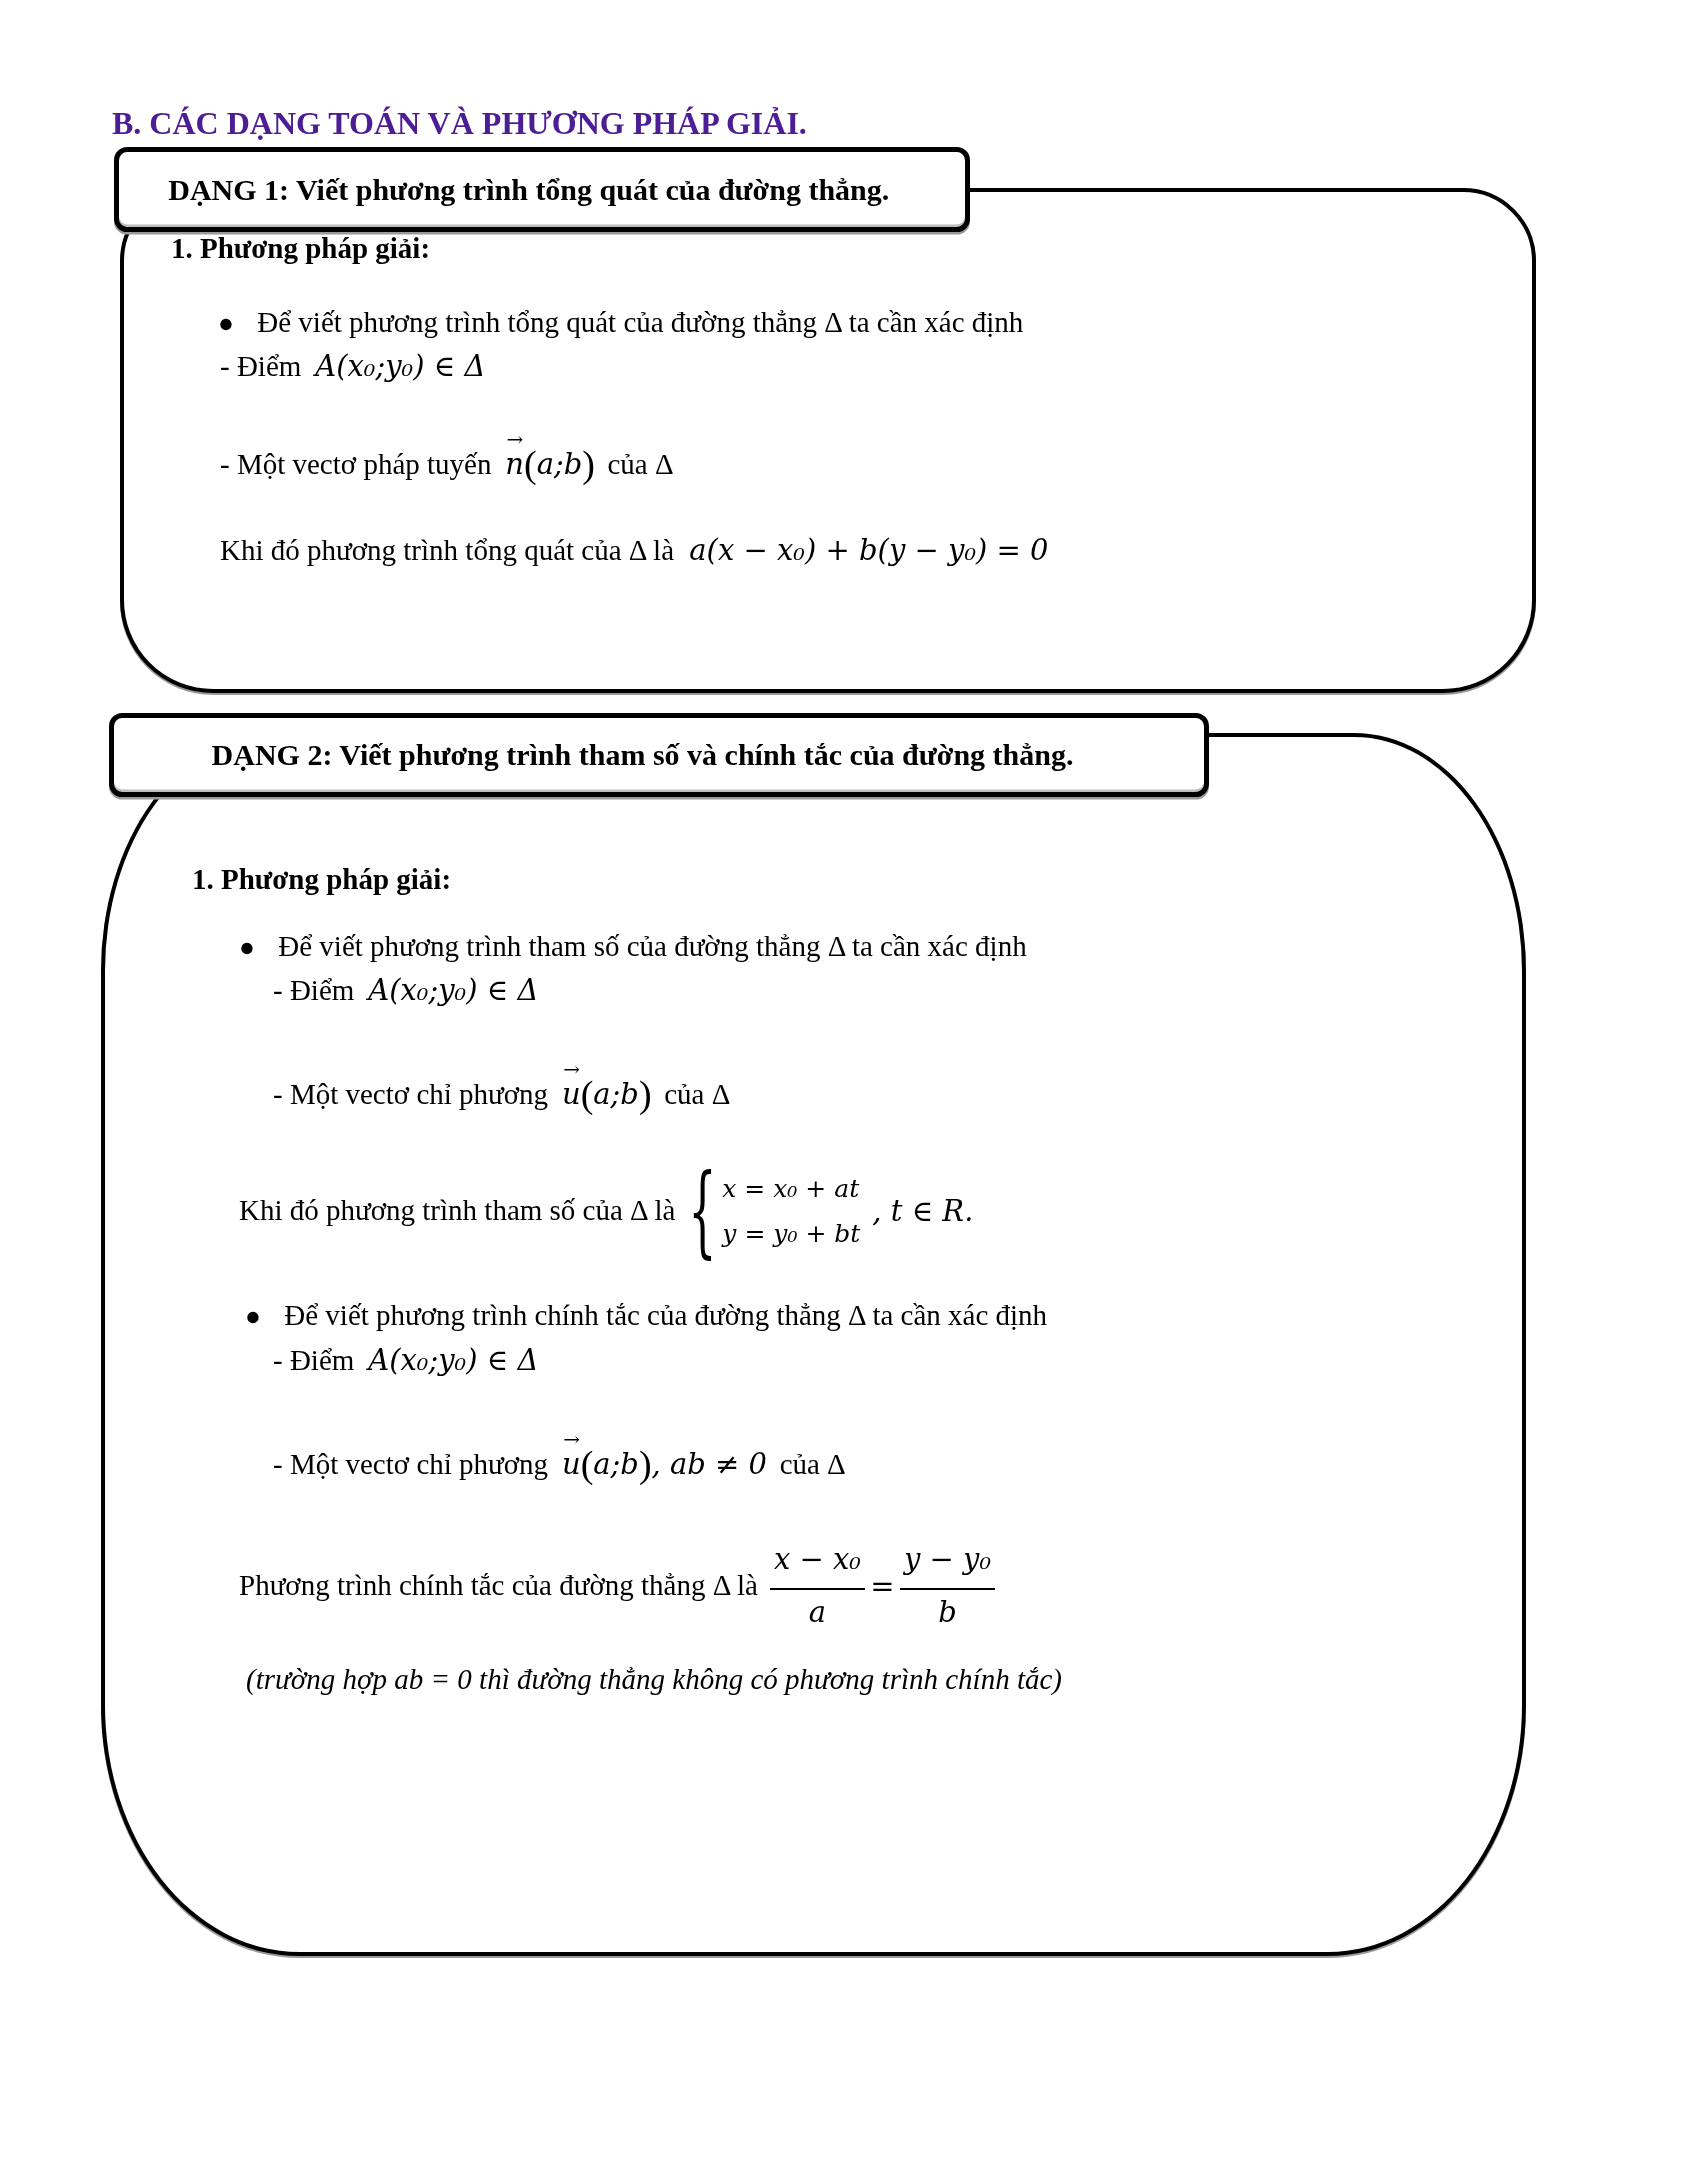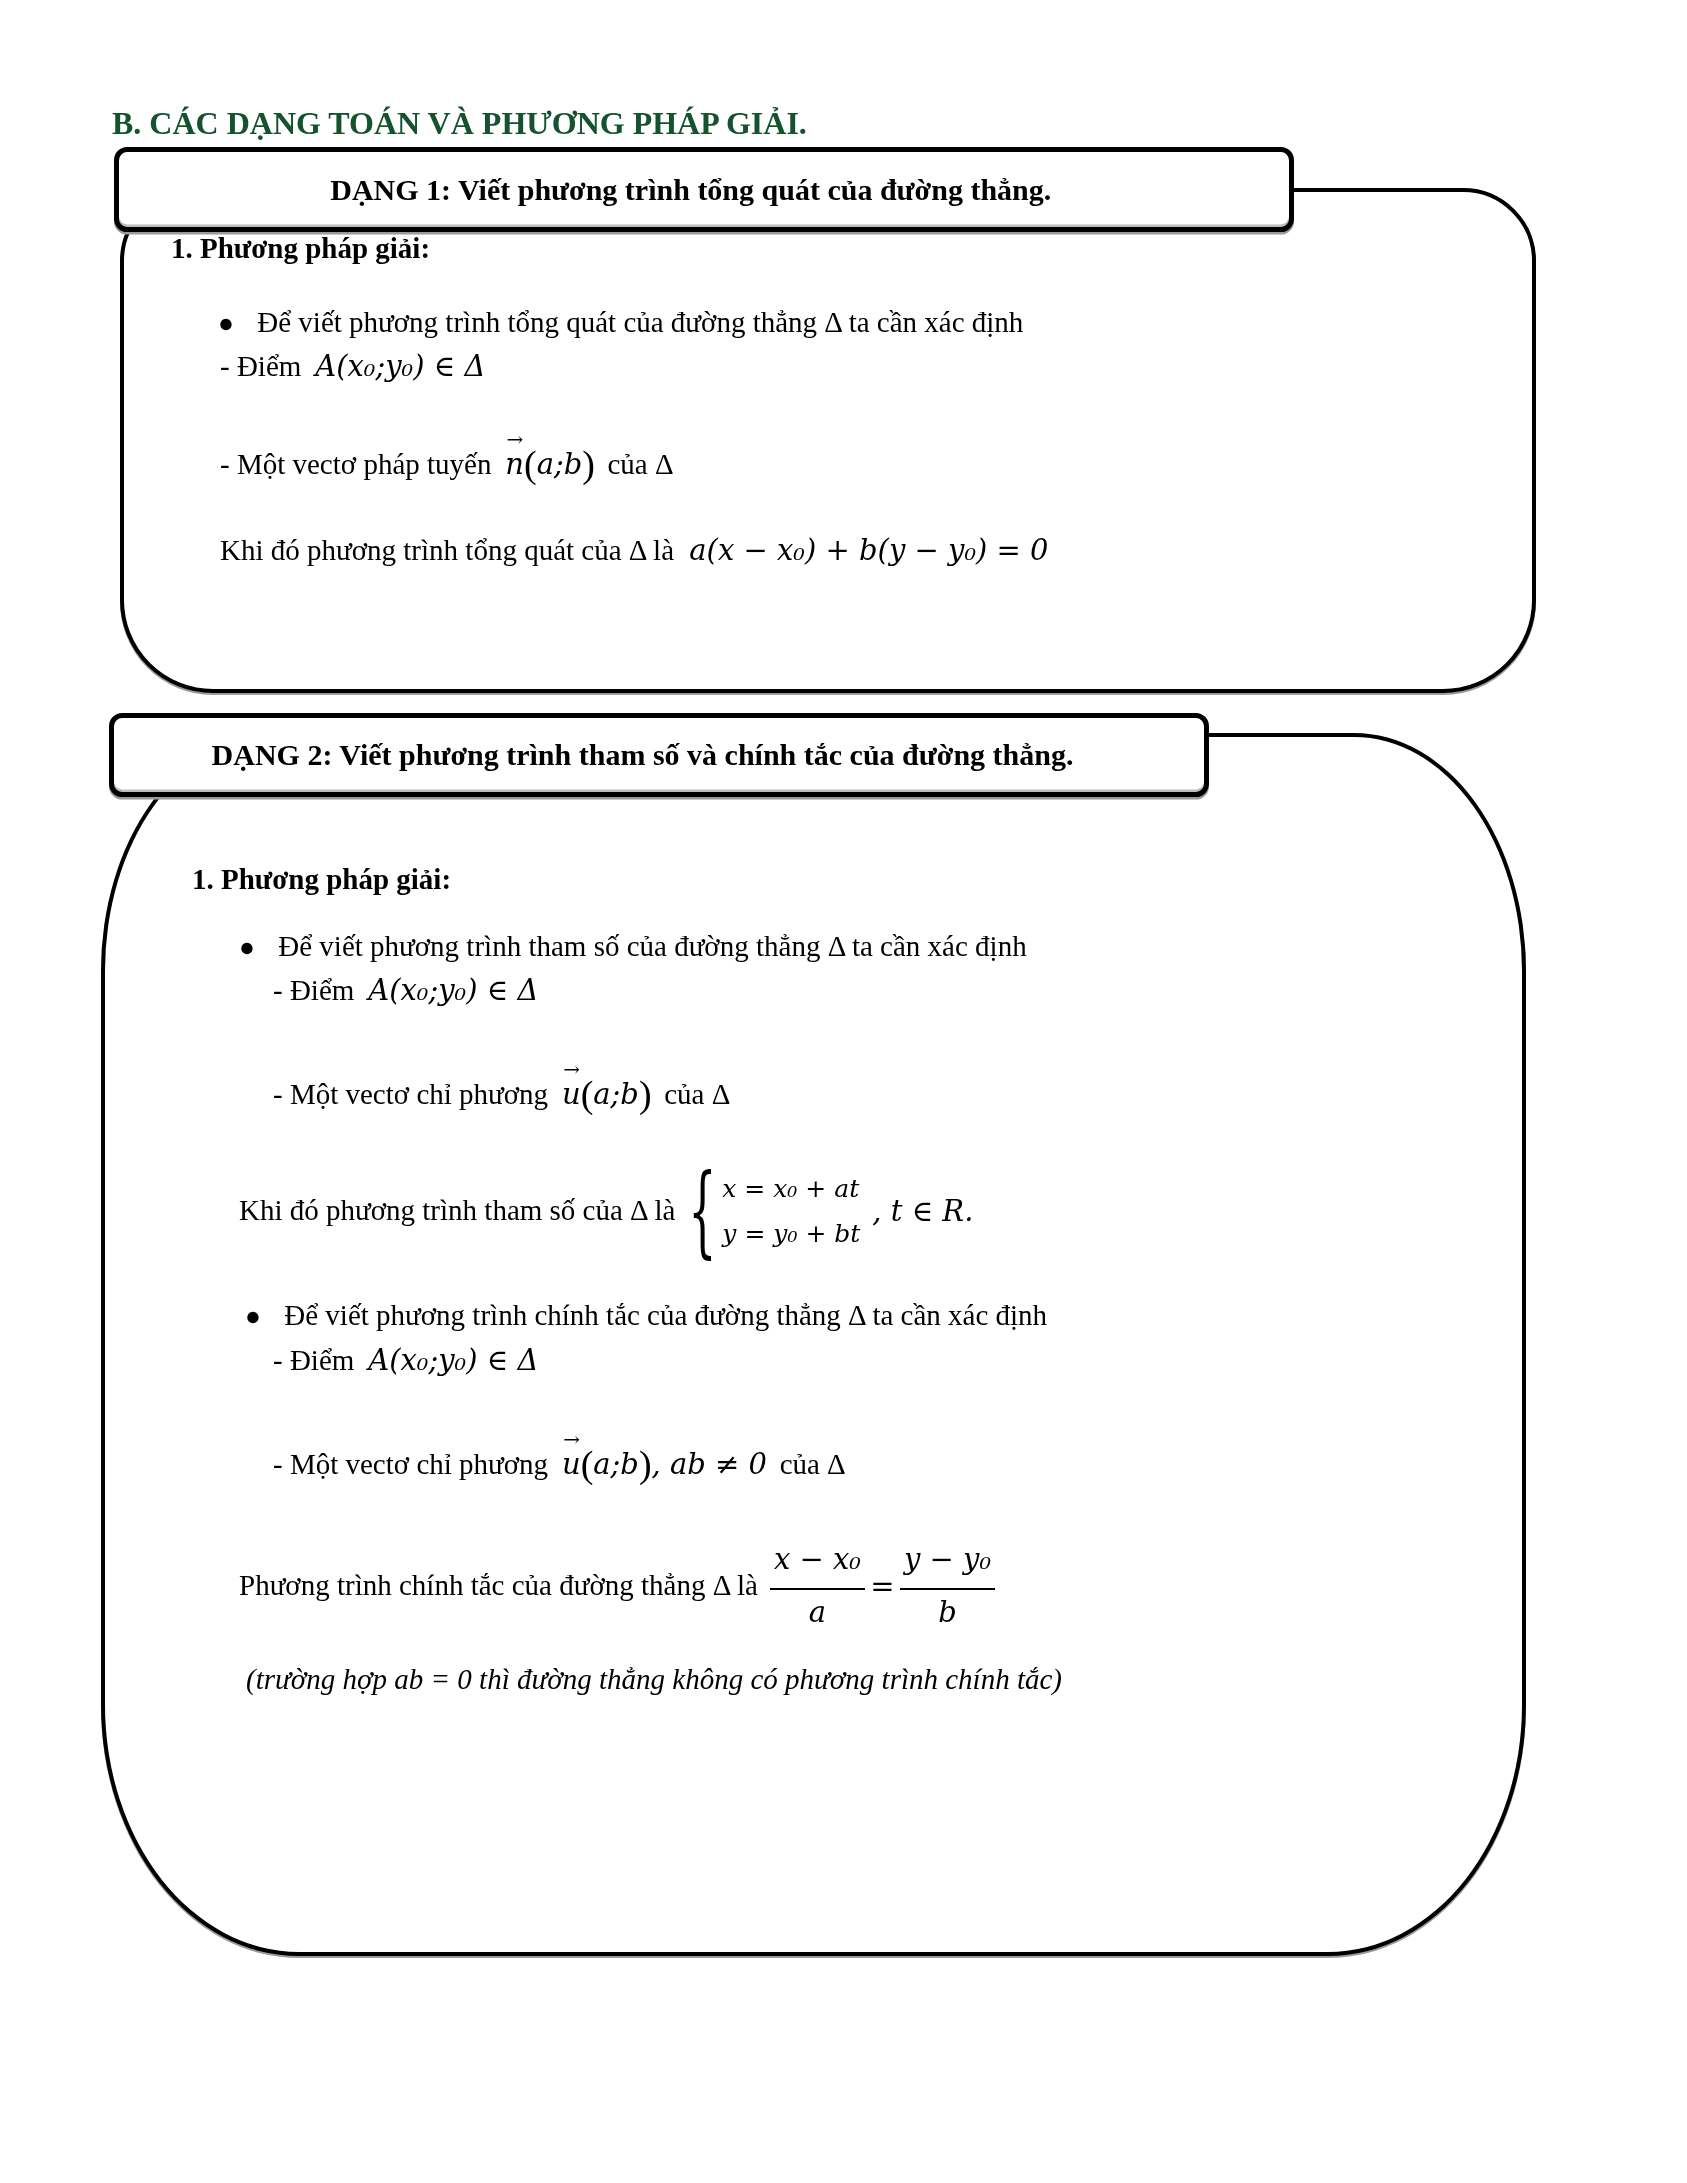--- a/index.html
+++ b/index.html
@@ -1,31 +1,31 @@
 <!DOCTYPE html>
 <html style="font-size:10.6px"><head>
 <meta charset="utf-8">
 <style>
   html, body { margin:0; padding:0; background:#ffffff; }
   body { width:1687px; height:2183px; position:relative; overflow:hidden;
          font-family:"Liberation Serif","DejaVu Serif",serif; color:#000; }
   .abs { position:absolute; white-space:nowrap; }
-  .section-title { left:112px; top:105px; font-size:32px; font-weight:bold; color:#14532d; }
+  .section-title { left:112px; top:105px; font-size:32px; font-weight:bold; color:#4c1d95; }
 
   .bigbox { position:absolute; border:4.6px solid #000; background:#fff; box-sizing:border-box;
             box-shadow: 0 2px 0 #9a9a9a; }
   .box1 { left:120px; top:188px; width:1416px; height:505px;
           border-radius:73px 73px 93px 93px / 73px 73px 93px 93px; }
   .box2 { left:101px; top:733px; width:1425px; height:1223px;
           border-radius:172px 172px 198px 198px / 238px 238px 251px 251px; border-width:4px; }
 
   .hdr { position:absolute; background:#fff; border:5.3px solid #000; border-radius:13.2px;
          box-sizing:border-box; box-shadow: inset 0 -2.6px 0 #bdbdbd, 0 2.6px 0 #9a9a9a;
          display:flex; align-items:center; justify-content:center; }
-  .hdr1 { left:114px; top:147px; width:1180px; height:85px; }
+  .hdr1 { left:114px; top:147px; width:856px; height:85px; }
   .hdr2 { left:109px; top:713px; width:1100px; height:84px; }
   .hdr-text { font-size:30px; font-weight:bold; white-space:nowrap; }
   .hdr1 .hdr-text { margin-left:-26.5px; }
   .hdr2 .hdr-text { margin-left:-33px; }
 
   .sub { font-size:29px; font-weight:bold; }
   .line { font-size:29px; }
   .bullet { font-size:26.5px; }
   .math { font-family:"DejaVu Serif","Liberation Serif",serif; font-style:italic; }
   .mathn { font-family:"DejaVu Serif","Liberation Serif",serif; font-style:normal; }

